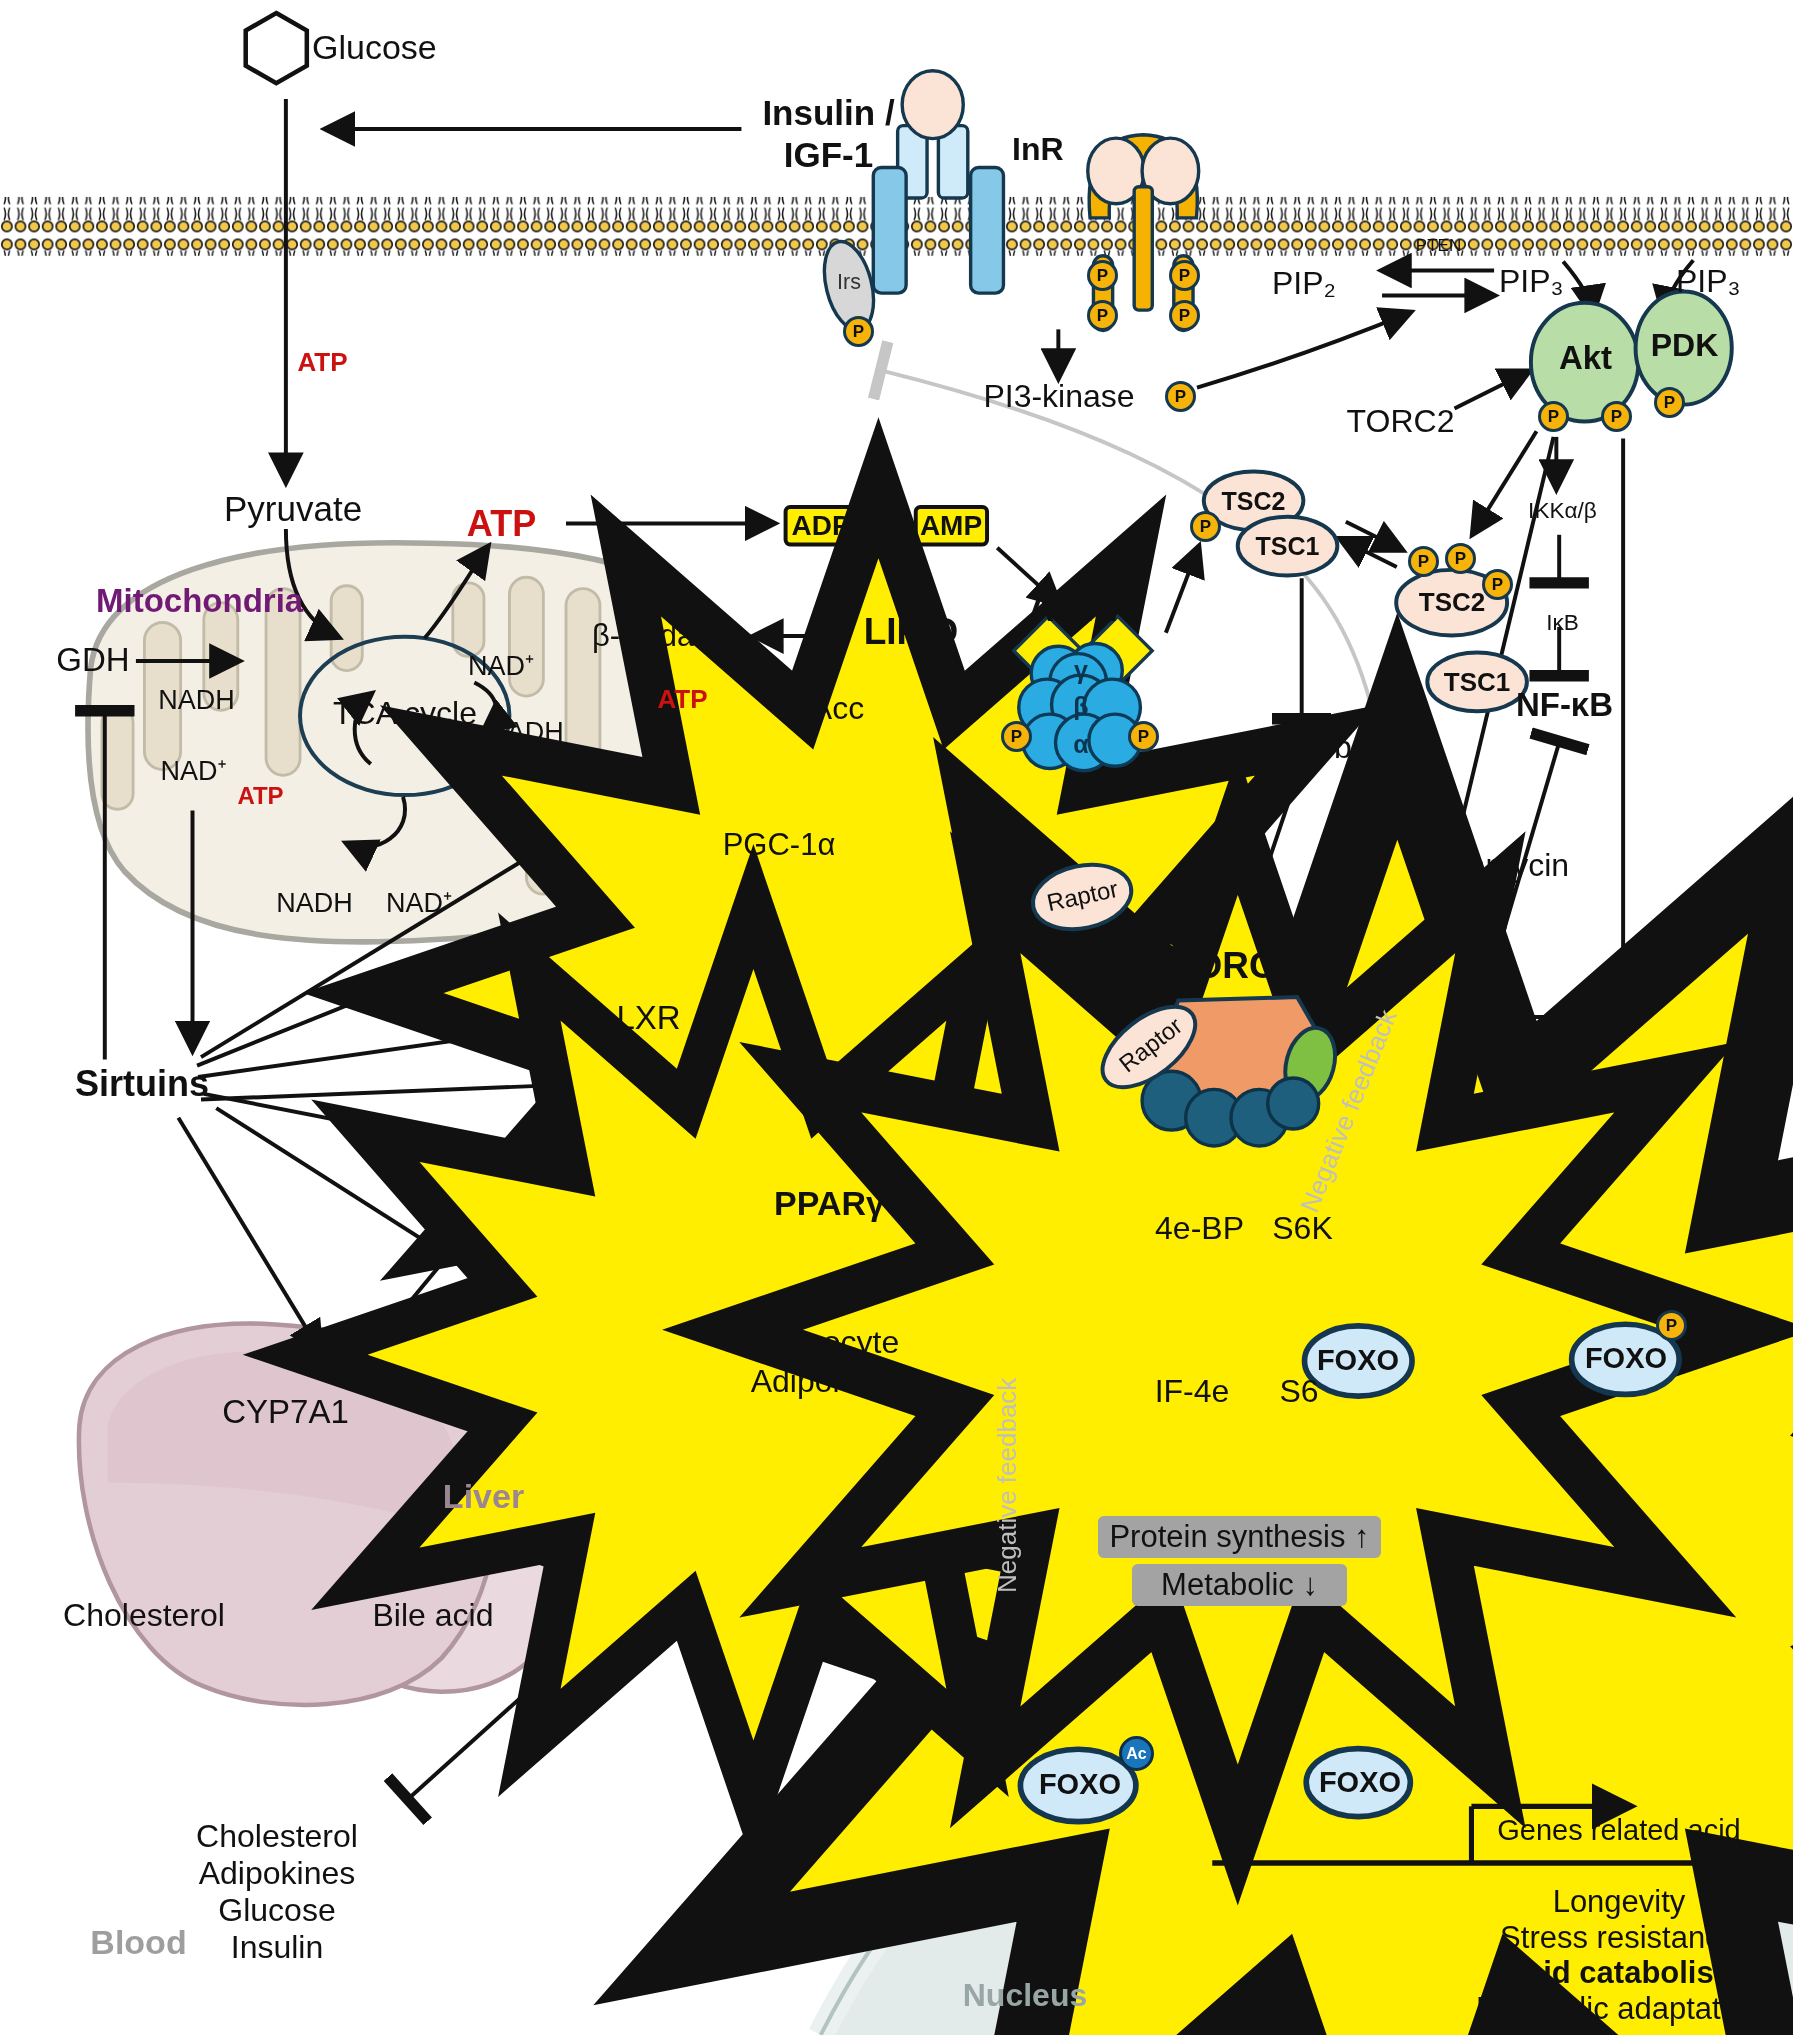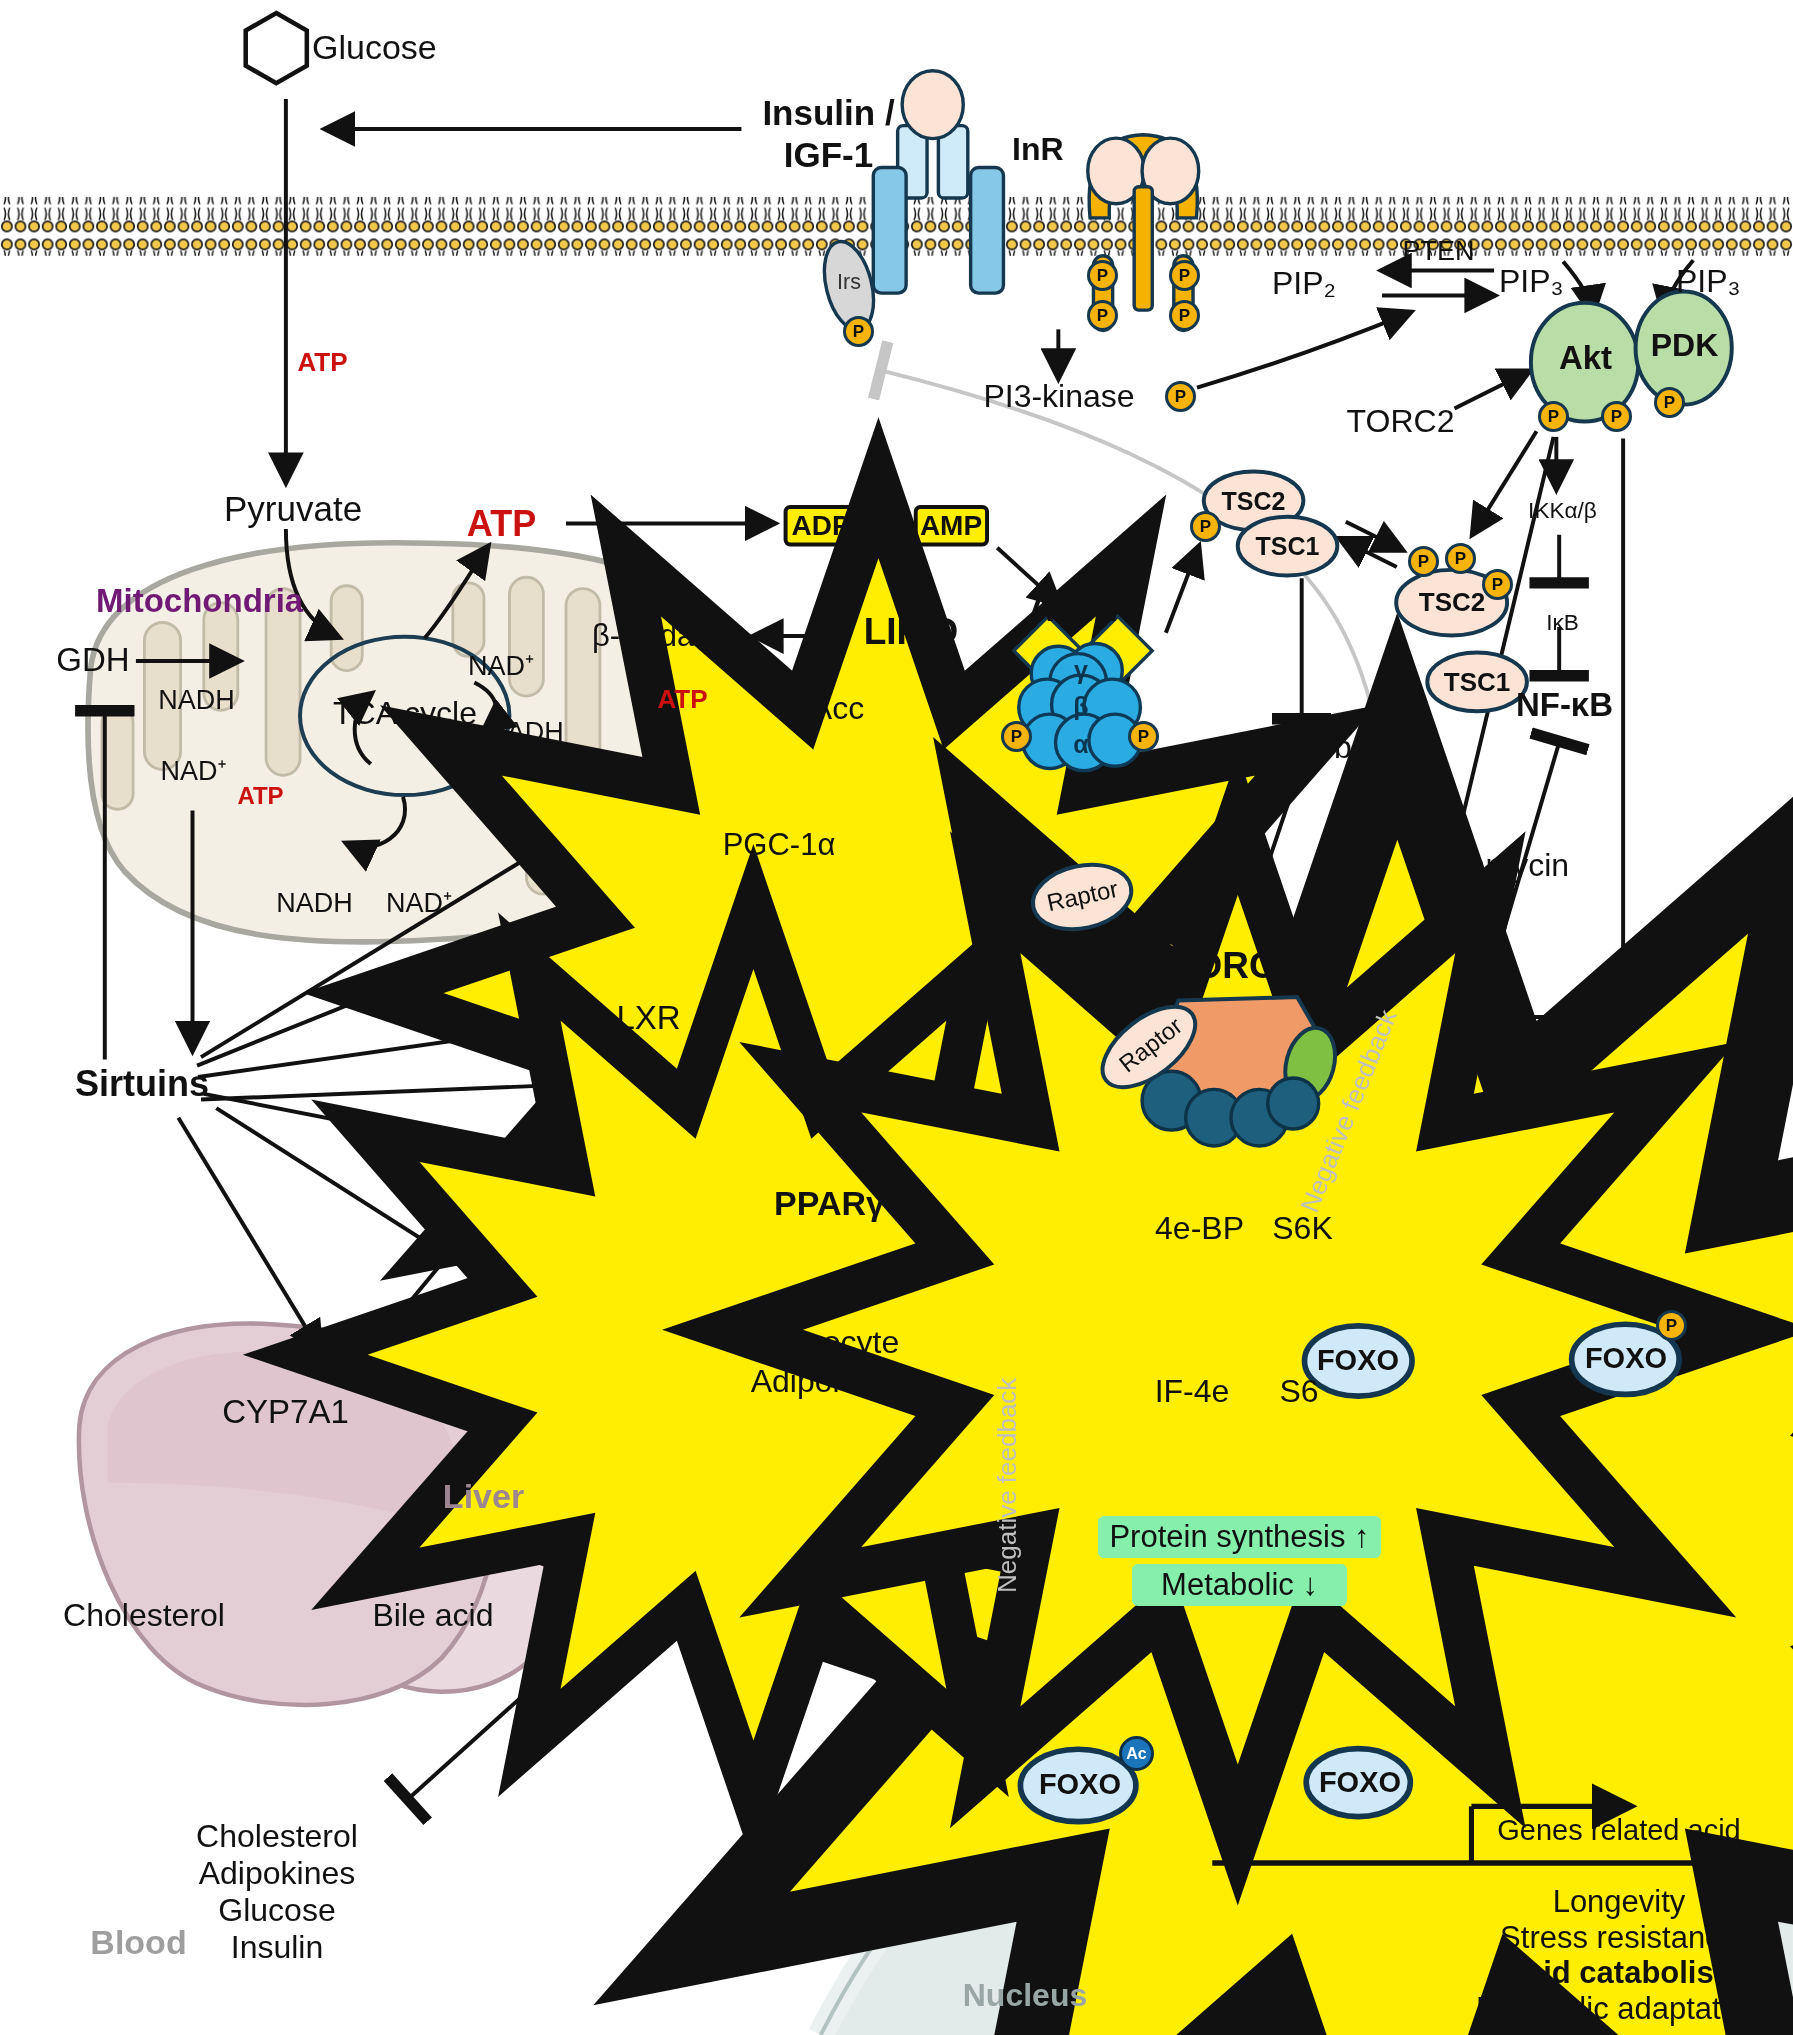--- a/index.html
+++ b/index.html
@@ -11,21 +11,21 @@
   .b{font-weight:bold;}
   .gray{color:#701a75;}
   .ghost{color:#bfbfbf;}
   .red{color:#cc1111;}
   .pbadge{position:absolute;width:31px;height:31px;border-radius:50%;background:#f6b40a;
           border:3.4px solid #15384f;box-sizing:border-box;font-size:17px;font-weight:bold;
           color:#111;display:flex;align-items:center;justify-content:center;}
   .acbadge{position:absolute;width:35px;height:35px;border-radius:50%;background:#1b75bb;
           border:3.4px solid #0d2f47;box-sizing:border-box;font-size:16px;font-weight:bold;
           color:#fff;display:flex;align-items:center;justify-content:center;}
-  .hbox{position:absolute;background:#86efac;border-radius:5.7px;display:flex;
+  .hbox{position:absolute;background:#a3a3a3;border-radius:5.7px;display:flex;
         align-items:center;justify-content:center;font-size:31px;}
   .rot{transform-origin:0 0;}
 </style>
 </head>
 <body>
 
 <div class="canvas">
 
 <svg class="layer" width="1793" height="2035" viewBox="0 0 3168 3596">
   <defs>
@@ -242,21 +242,21 @@
   </g>
 </svg>
 
 <div class="lbl l" style="left:312px;top:29px;font-size:34px;">Glucose</div>
 <div class="lbl b" style="left:724px;top:94px;width:209px;font-size:35px;">Insulin /</div>
 <div class="lbl b" style="left:724px;top:136px;width:209px;font-size:35px;">IGF-1</div>
 <div class="lbl b" style="left:1012px;top:133px;width:91px;font-size:32px;text-align:left;">InR</div>
 <div class="lbl" style="left:829px;top:271px;width:40px;font-size:21.5px;color:#333;">Irs</div>
 <div class="lbl" style="left:957px;top:380px;width:204px;font-size:32px;">PI3-kinase</div>
 <div class="lbl l" style="left:1272px;top:267px;font-size:32px;">PIP₂</div>
-<div class="lbl" style="left:1393px;top:237px;width:91px;font-size:27px;">PTEN</div>
+<div class="lbl" style="left:1393px;top:237px;width:91px;font-size:17px;">PTEN</div>
 <div class="lbl l" style="left:1499px;top:265px;font-size:32px;">PIP₃</div>
 <div class="lbl l" style="left:1676px;top:265px;font-size:32px;">PIP₃</div>
 <div class="lbl b" style="left:1540px;top:341px;width:91px;font-size:33px;">Akt</div>
 <div class="lbl b" style="left:1639px;top:329px;width:91px;font-size:32px;">PDK</div>
 <div class="lbl" style="left:1330px;top:405px;width:141px;font-size:32px;">TORC2</div>
 <div class="lbl" style="left:1500px;top:499px;width:125px;font-size:22.6px;">IKKα/β</div>
 <div class="lbl" style="left:1523px;top:611px;width:79px;font-size:22.6px;">IκB</div>
 <div class="lbl b" style="left:1494px;top:688px;width:141px;font-size:33px;">NF-κB</div>
 <div class="lbl" style="left:224px;top:490px;width:125px;font-size:35px;text-align:center;">Pyruvate</div>
 <div class="lbl b red" style="left:277px;top:349px;width:91px;font-size:26px;">ATP</div>

